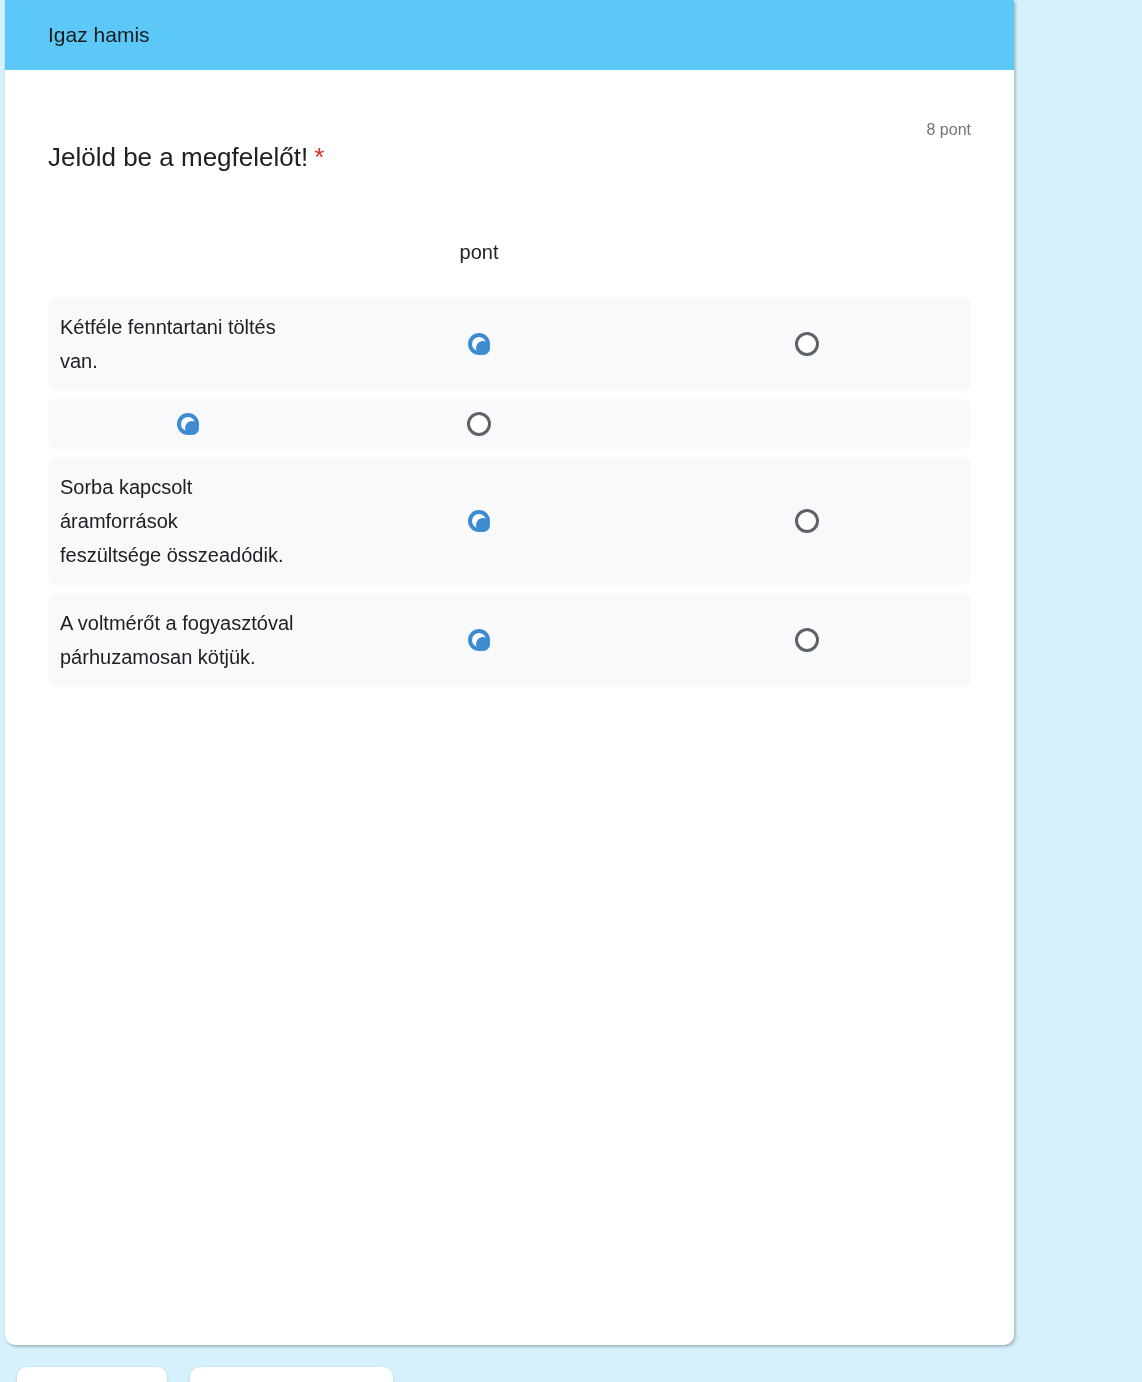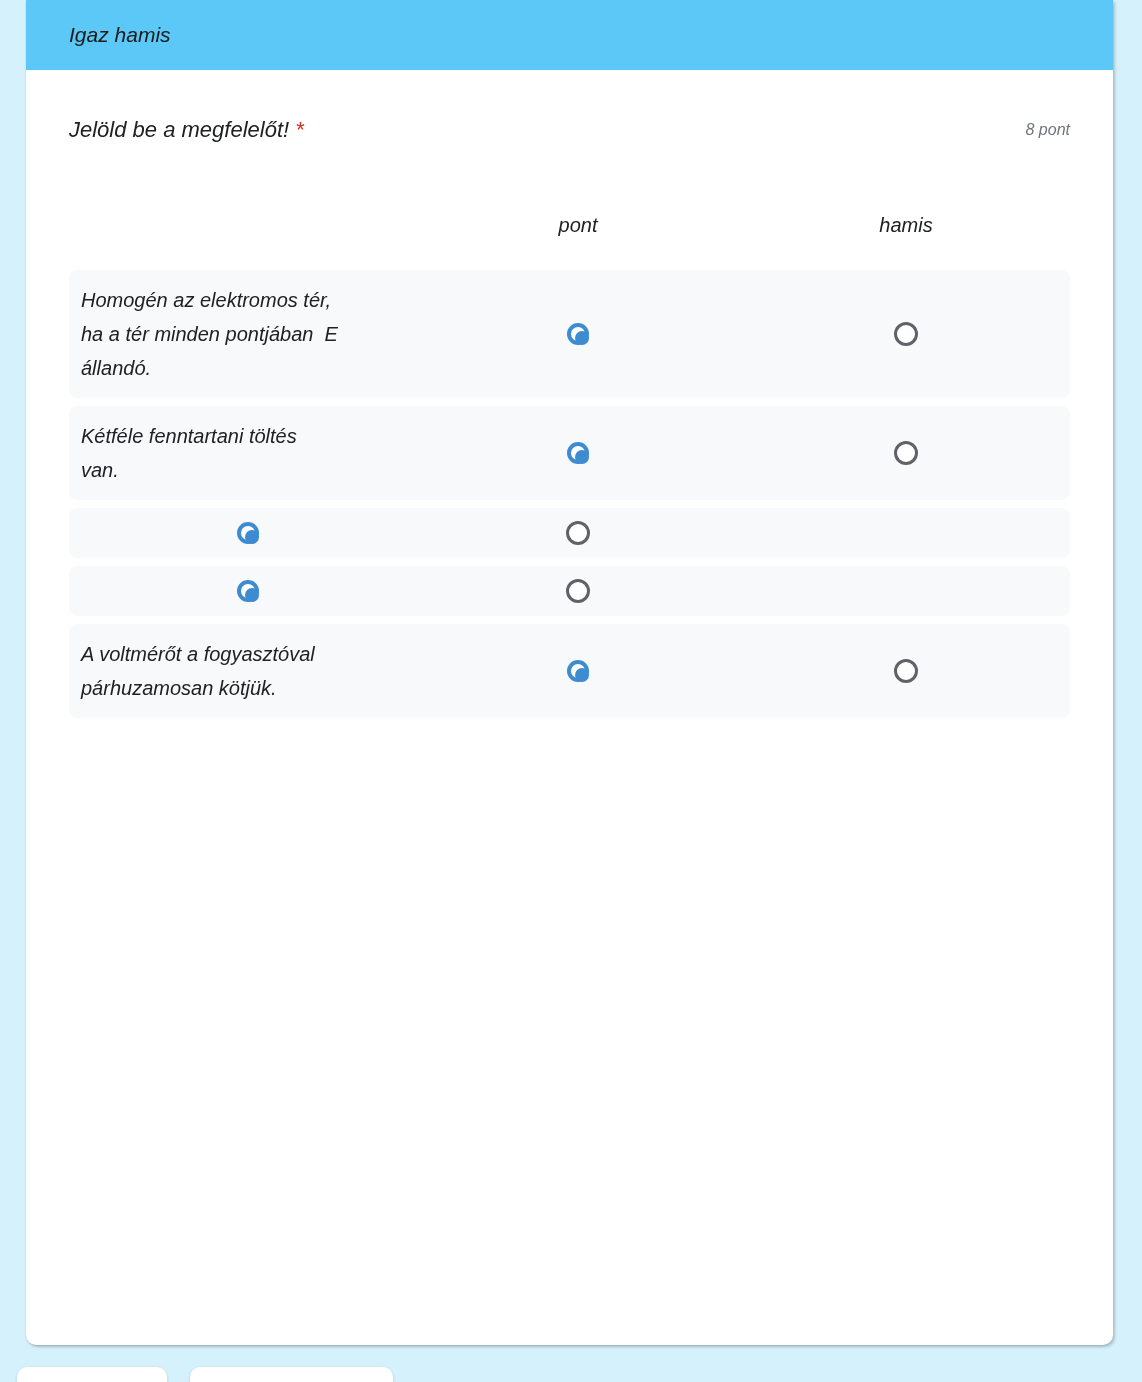--- a/index.html
+++ b/index.html
@@ -20,28 +20,27 @@
   }
   .page{
     position:relative;
     width:1142px;
     height:1382px;
     overflow:hidden;
     background:var(--page-background);
   }
   .card{
     position:absolute;
-    left:26px; top:0;
-    width:1087px;
+    left:5px; top:0;
+    width:1009px;
     height:1345px;
     background:#ffffff;
     border-radius:0 0 10px 10px;
     box-shadow:2px 2px 3px rgba(60,64,67,.25), 0 1px 2px rgba(60,64,67,.15);
     overflow:hidden;
-    font-style:italic;
   }
   .card-header{
     height:70px;
     background:var(--header-bar);
     display:flex;
     align-items:center;
     padding:0 43px;
   }
   .card-header-title{
     font-size:21px;
@@ -51,23 +50,24 @@
   .card-body{
     padding:0 43px;
   }
   .question-header{
     padding-top:46px;
     display:flex;
     justify-content:space-between;
     align-items:flex-start;
   }
   .question-title{
-    font-size:22px;
+    font-size:26px;
     line-height:28px;
     color:var(--text);
+    margin-top:27px;
   }
   .required{
     color:var(--required-mark);
     margin-left:6px;
   }
   .points{
     font-size:16px;
     line-height:28px;
     color:var(--points-text);
   }
@@ -156,35 +156,23 @@
       <div class="question-header">
         <div class="question-title">
           <span>Jelöld be a megfelelőt!</span><span class="required">*</span>
         </div>
         <div class="points">8 pont</div>
       </div>
 
       <div class="grid-header">
         <div></div>
         <div class="col-label">pont</div>
-        <div class="col-label">hamis</div>
       </div>
 
       <div class="rows">
-  <div class="row">
-    <div class="row-text">Homogén az elektromos tér,
-ha a tér minden pontjában  E
-állandó.</div>
-    <div class="radio-cell">
-      <span class="radio checked"></span>
-    </div>
-    <div class="radio-cell">
-      <span class="radio"></span>
-    </div>
-  </div>
 
   <div class="row">
     <div class="row-text">Kétféle fenntartani töltés
 van.</div>
     <div class="radio-cell">
       <span class="radio checked"></span>
     </div>
     <div class="radio-cell">
       <span class="radio"></span>
     </div>
@@ -195,20 +183,22 @@
   <div class="row">
     <div class="radio-cell">
       <span class="radio checked"></span>
     </div>
     <div class="radio-cell">
       <span class="radio"></span>
     </div>
   </div>
 
   <div class="row">
+    <div class="row-text">Sorba kapcsolt áramforrások
+feszültsége összeadódik.</div>
     <div class="radio-cell">
       <span class="radio checked"></span>
     </div>
     <div class="radio-cell">
       <span class="radio"></span>
     </div>
   </div>
 
   <div class="row">
     <div class="row-text">A voltmérőt a fogyasztóval

